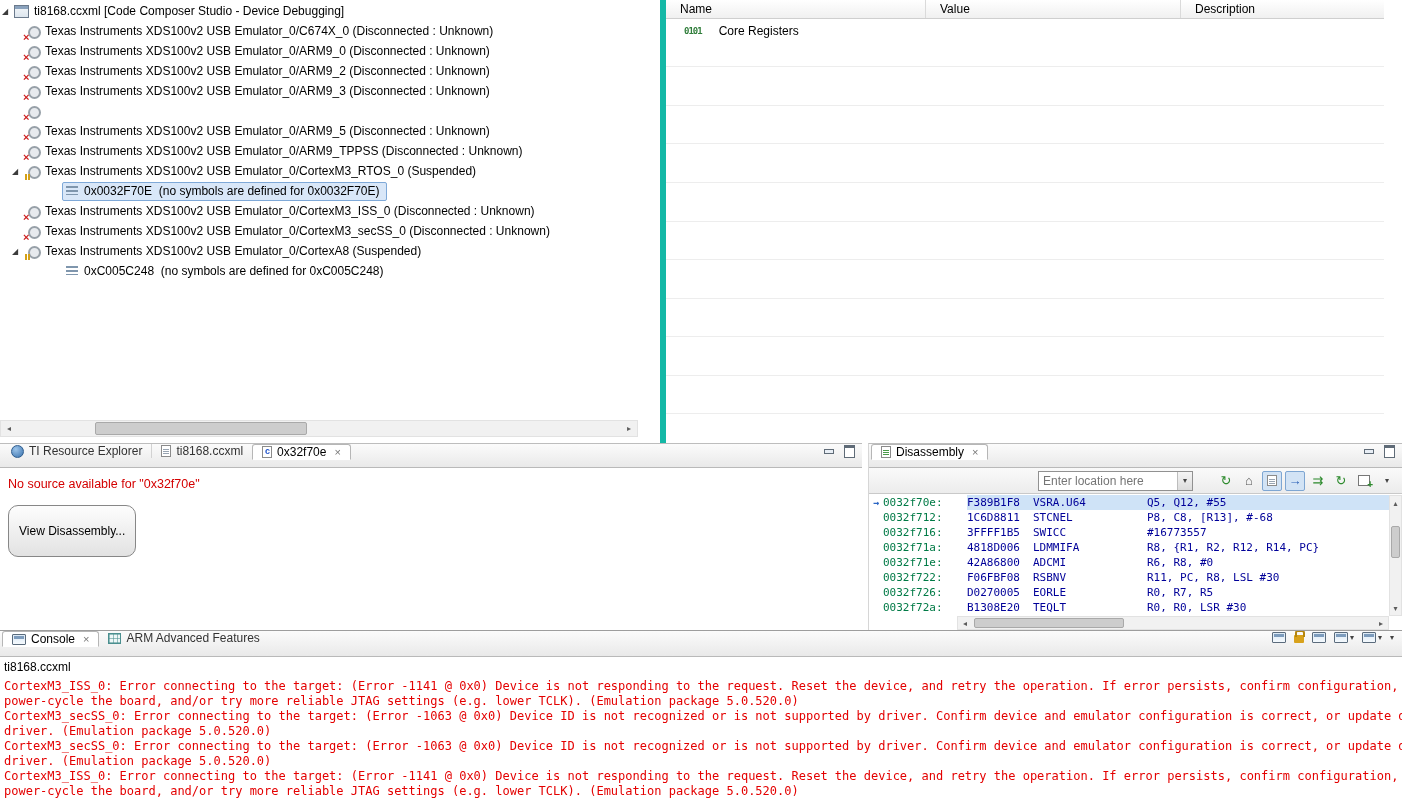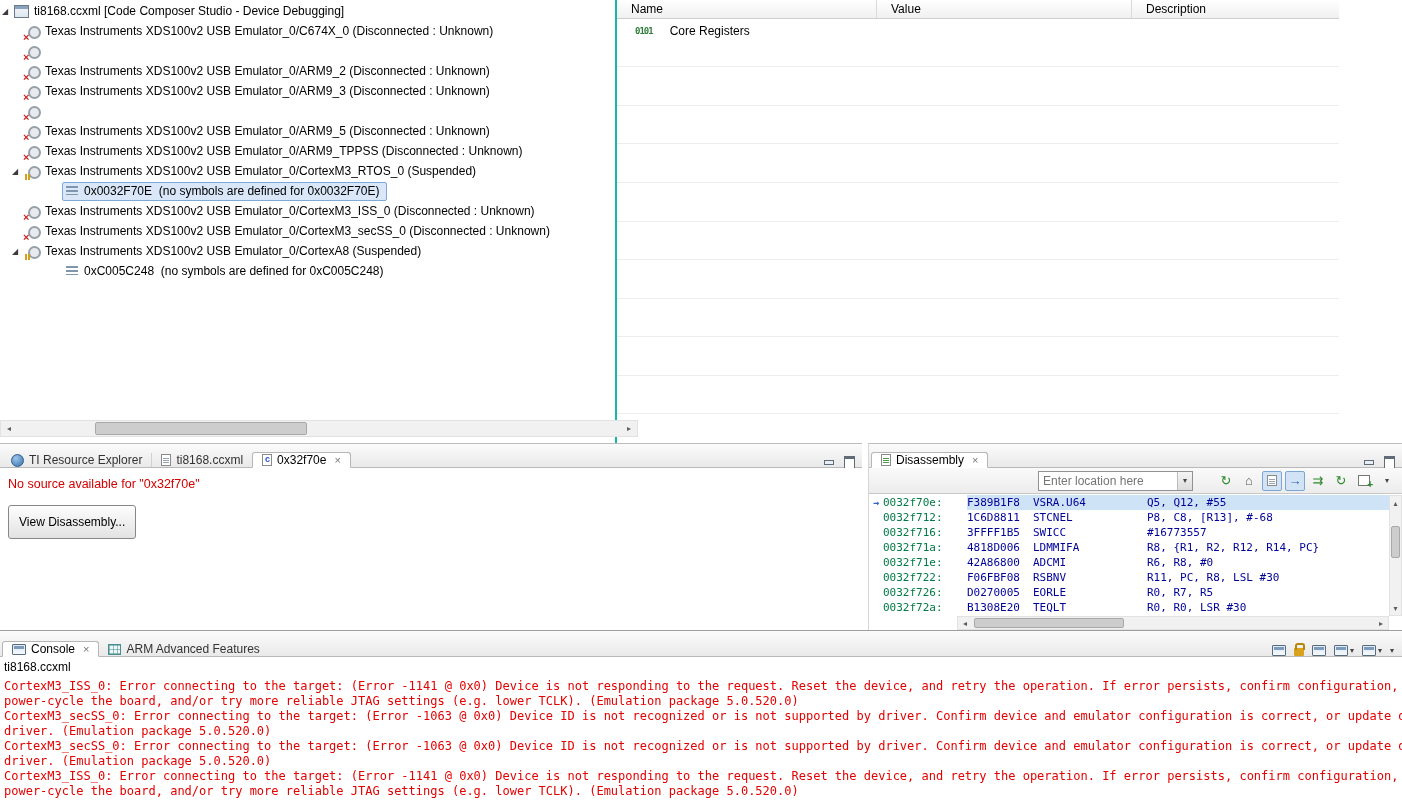--- a/index.html
+++ b/index.html
@@ -1,26 +1,26 @@
 <!DOCTYPE html>
 <html><head>
 <meta charset="utf-8">
 <style>
 *{margin:0;padding:0;box-sizing:border-box}
 html,body{width:1402px;height:804px}
 body{position:relative;font-family:"Liberation Sans",sans-serif;font-size:12px;color:#000;background:#fff;overflow:hidden}
 .panel{position:absolute;background:#fff;overflow:hidden}
 #debugtree{left:0;top:0;width:638px;height:437px}
-#registers{left:615px;top:0;width:724px;height:443px;border-left:2px solid #14b8a6}
+#registers{left:660px;top:0;width:724px;height:443px;border-left:6px solid #14b8a6}
 #editor{left:0;top:443px;width:862px;height:187px;border-top:1px solid #bdbdbd}
 #disasm{left:868px;top:443px;width:534px;height:187px;border-top:1px solid #bdbdbd;border-left:1px solid #d6d6d6}
 #consolep{left:0;top:630px;width:1402px;height:174px;border-top:1px solid #9d9d9d}
 
 
-.tabbar{position:relative;height:24px;background:linear-gradient(#fbfbfb,#e9e9e9);border-bottom:1px solid #b9b9b9;display:flex;align-items:flex-end;padding-left:2px}
+.tabbar{position:relative;height:24px;background:linear-gradient(#fbfbfb,#e9e9e9);border-bottom:1px solid #b9b9b9;display:flex;align-items:flex-start;padding-left:2px}
 .tab{display:flex;align-items:center;gap:5px;padding:0 9px;color:#333;white-space:nowrap;position:relative}
 .tab.inactive+.tab.inactive{border-left:1px solid #d2d2d2}
 .tab.active{background:#fff;border:1px solid #b6b6b6;border-bottom:1px solid #fff;border-radius:3px 3px 0 0;margin-bottom:-1px;color:#000;z-index:2}
 .tclose{font-size:11px;color:#777;margin-left:3px;line-height:10px}
 .winbtns{margin-left:auto;display:flex;align-items:center;gap:7px;padding-right:7px}
 .wbtn{width:13px;height:12px;position:relative;display:inline-block}
 .wbtn.min::after{content:"";position:absolute;left:2px;bottom:2px;width:8px;height:3px;border:1px solid #5f6b77;background:#e8eef5}
 .wbtn.max::after{content:"";position:absolute;left:2px;top:1px;width:9px;height:9px;border:1px solid #5f6b77;border-top-width:3px;background:#fff}
 
 
@@ -70,21 +70,21 @@
 .mon::before{content:"";position:absolute;left:1px;top:1px;right:1px;height:3px;background:#7d9cbd}
 .lock{position:relative;width:10px;height:8px;background:#d8a21c;border-radius:1px;margin-top:4px}
 .lock::before{content:"";position:absolute;left:1px;top:-5px;width:6px;height:5px;border:2px solid #b5860e;border-bottom:none;border-radius:3px 3px 0 0}
 .gridico{width:13px;height:11px;border:1px solid #4a8f8f;background:repeating-linear-gradient(to right,rgba(74,143,143,.55) 0 1px,transparent 1px 4px),repeating-linear-gradient(to bottom,rgba(74,143,143,.55) 0 1px,transparent 1px 4px),#eef7f7}
 .newview{width:12px;height:11px;border:1px solid #777;background:#fff;position:relative}
 .newview::after{content:"+";position:absolute;right:-4px;bottom:-5px;color:#2e8b2e;font-weight:bold;font-size:10px}
 
 
 #editor .content{position:absolute;top:24px;left:0;right:0;bottom:0;background:#fff;padding:9px 8px}
 .err-msg{color:#d40000;font-size:12.5px}
-.btn{margin-top:14px;display:inline-block;padding:9px 10px;border:1px solid #878787;border-radius:3px;background:linear-gradient(#fdfdfd,#e2e2e2);font-size:12px}
+.btn{margin-top:14px;display:inline-block;padding:18px 10px;border:1px solid #878787;border-radius:10px;background:linear-gradient(#fdfdfd,#e2e2e2);font-size:12px}
 
 
 #disasm .toolbar{position:absolute;top:24px;left:0;right:0;height:26px;background:linear-gradient(#fafafa,#ececec);border-bottom:1px solid #c9c9c9;display:flex;align-items:center;justify-content:flex-end;gap:3px;padding:0 5px}
 .combo{display:flex;height:20px;border:1px solid #919191;background:#fff;margin-right:20px}
 .combo input{border:none;outline:none;width:138px;font-size:12px;padding:0 4px;font-family:"Liberation Sans",sans-serif;color:#222}
 .combo .carrow{width:15px;background:linear-gradient(#f5f5f5,#dcdcdc);border-left:1px solid #bdbdbd;display:flex;align-items:center;justify-content:center;font-size:8px;color:#444}
 .tbtn{width:20px;height:20px;display:flex;align-items:center;justify-content:center;border:1px solid transparent;border-radius:2px;font-size:13px}
 .tbtn.pressed{background:#d2e3f5;border-color:#7ea6d2}
 .green{color:#2e8b2e}.dim{color:#555}.blue{color:#2e62b8}
 #disasm .dbodywrap{position:absolute;top:51px;left:0;right:13px;bottom:14px;overflow:hidden}
@@ -123,20 +123,21 @@
       </div>
 
       <div class="trow d1">
         <span class="twist"></span>
         <span class="gico disc"></span>
         <span class="tlabel">Texas Instruments XDS100v2 USB Emulator_0/C674X_0 (Disconnected : Unknown)</span>
       </div>
       <div class="trow d1">
         <span class="twist"></span>
         <span class="gico disc"></span>
+        <span class="tlabel">Texas Instruments XDS100v2 USB Emulator_0/ARM9_0 (Disconnected : Unknown)</span>
       </div>
       <div class="trow d1">
         <span class="twist"></span>
         <span class="gico disc"></span>
         <span class="tlabel">Texas Instruments XDS100v2 USB Emulator_0/ARM9_2 (Disconnected : Unknown)</span>
       </div>
       <div class="trow d1">
         <span class="twist"></span>
         <span class="gico disc"></span>
         <span class="tlabel">Texas Instruments XDS100v2 USB Emulator_0/ARM9_3 (Disconnected : Unknown)</span>

